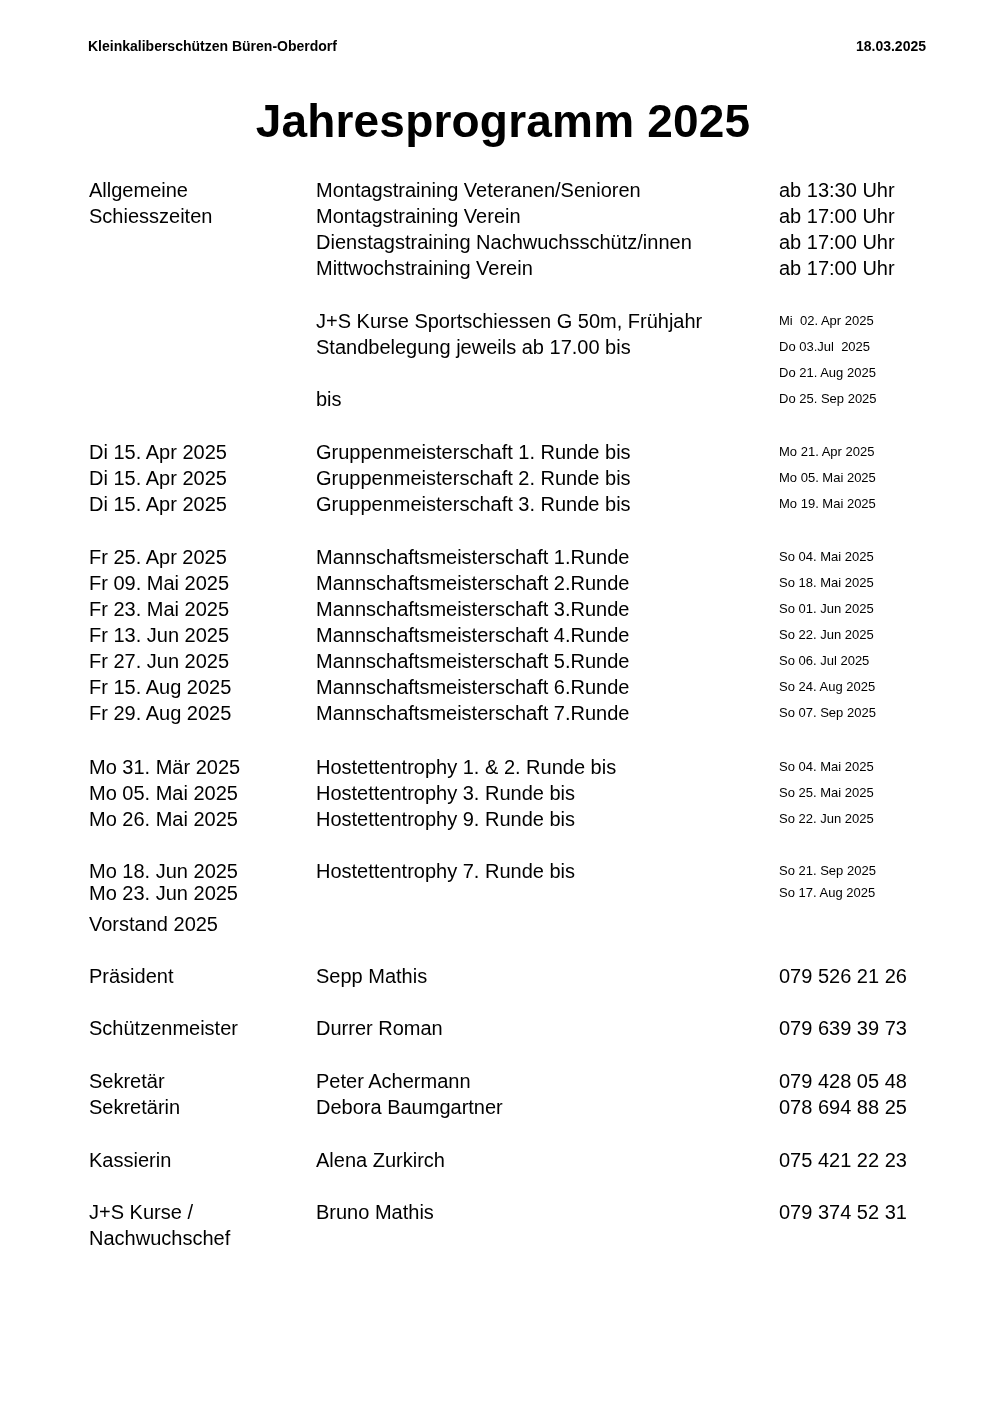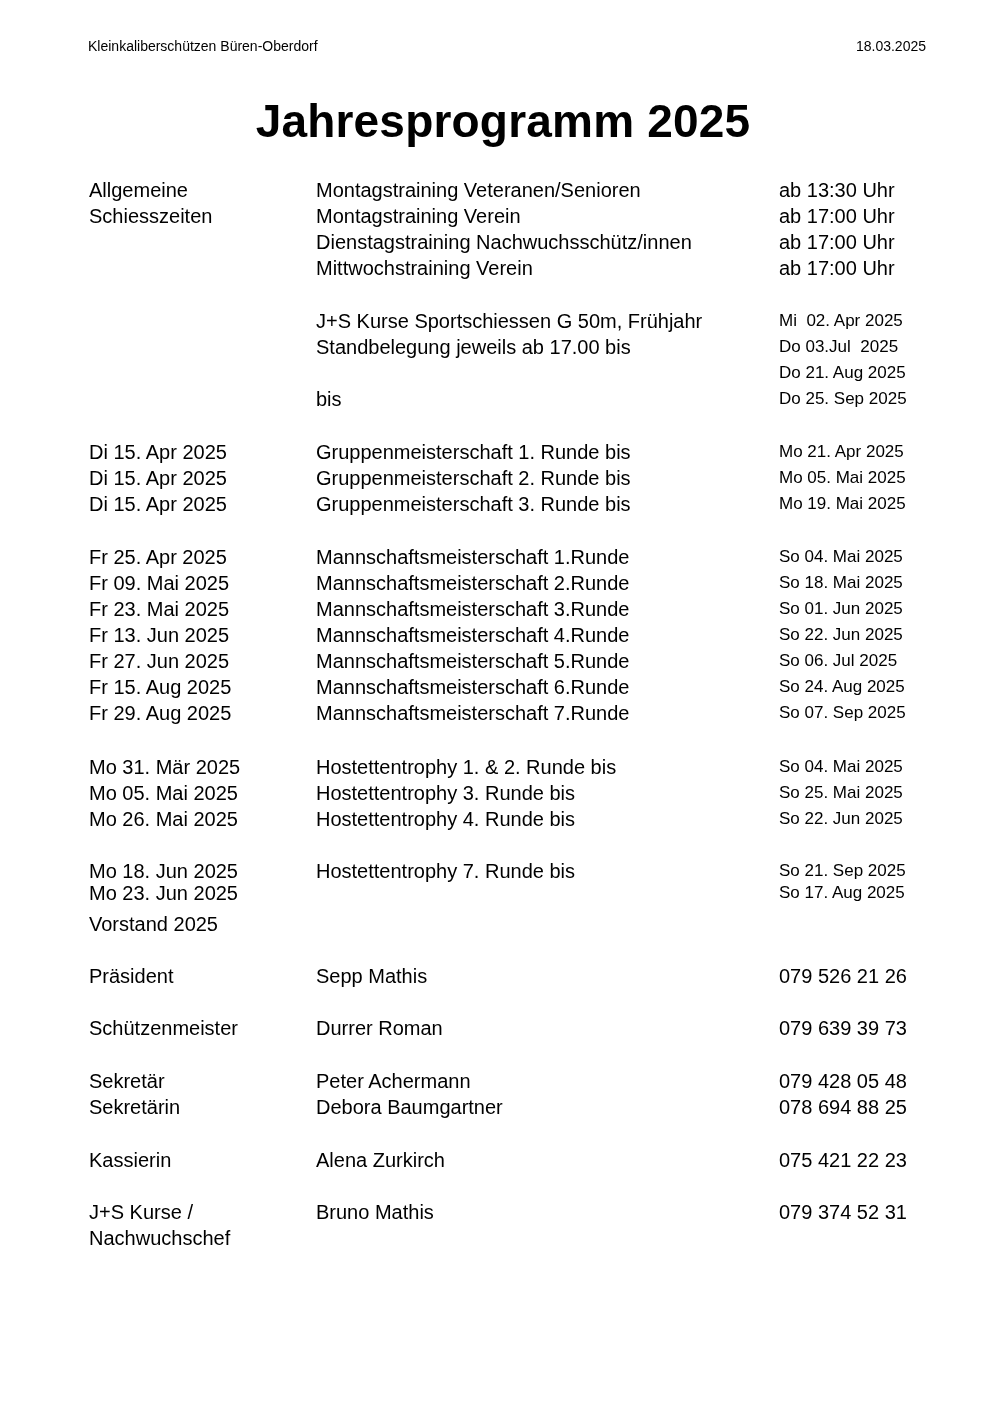--- a/index.html
+++ b/index.html
@@ -1,31 +1,31 @@
 <!DOCTYPE html>
 <html><head>
   <meta charset="utf-8">
   <style>
     html, body { margin: 0; padding: 0; background: #ffffff; }
     body {
       width: 992px; height: 1403px; position: relative; overflow: hidden;
       font-family: "Liberation Sans", sans-serif; color: #000;
     }
-    .hdr { position: absolute; top: 38px; font-size: 14px; }
+    .hdr { position: absolute; top: 38px; font-size: 14px; font-weight: bold; }
     .hdr-left { left: 88px; }
     .hdr-right { right: 66px; }
     .title {
       position: absolute; top: 94px; left: 0; width: 1006px; text-align: center;
       font-size: 46px; font-weight: bold; letter-spacing: 0.2px;
     }
     .row { position: absolute; left: 0; width: 946px; height: 26px; font-size: 20px; line-height: 26px; white-space: nowrap; }
     .c1 { position: absolute; left: 89px; }
     .c2 { position: absolute; left: 316px; }
     .c3 { position: absolute; left: 779px; }
-    .small { font-size: 17px; }
+    .small { font-size: 13px; }
     .bold { font-weight: normal; }
   </style>
 </head>
 <body>
 
 <div>
   <span class="hdr hdr-left">Kleinkaliberschützen Büren-Oberdorf</span>
   <span class="hdr hdr-right">18.03.2025</span>
 </div>
 
@@ -132,21 +132,21 @@
     <span class="c2">Hostettentrophy 1. &amp; 2. Runde bis</span>
     <span class="c3 small">So 04. Mai 2025</span>
   </div>
   <div class="row" style="top:780px">
     <span class="c1">Mo 05. Mai 2025</span>
     <span class="c2">Hostettentrophy 3. Runde bis</span>
     <span class="c3 small">So 25. Mai 2025</span>
   </div>
   <div class="row" style="top:806px">
     <span class="c1">Mo 26. Mai 2025</span>
-    <span class="c2">Hostettentrophy 4. Runde bis</span>
+    <span class="c2">Hostettentrophy 9. Runde bis</span>
     <span class="c3 small">So 22. Jun 2025</span>
   </div>
   <div class="row" style="top:880px">
     <span class="c1">Mo 23. Jun 2025</span>
     <span class="c3 small">So 17. Aug 2025</span>
   </div>
   <div class="row" style="top:858px">
     <span class="c1">Mo 18. Jun 2025</span>
     <span class="c2">Hostettentrophy 7. Runde bis</span>
     <span class="c3 small">So 21. Sep 2025</span>

